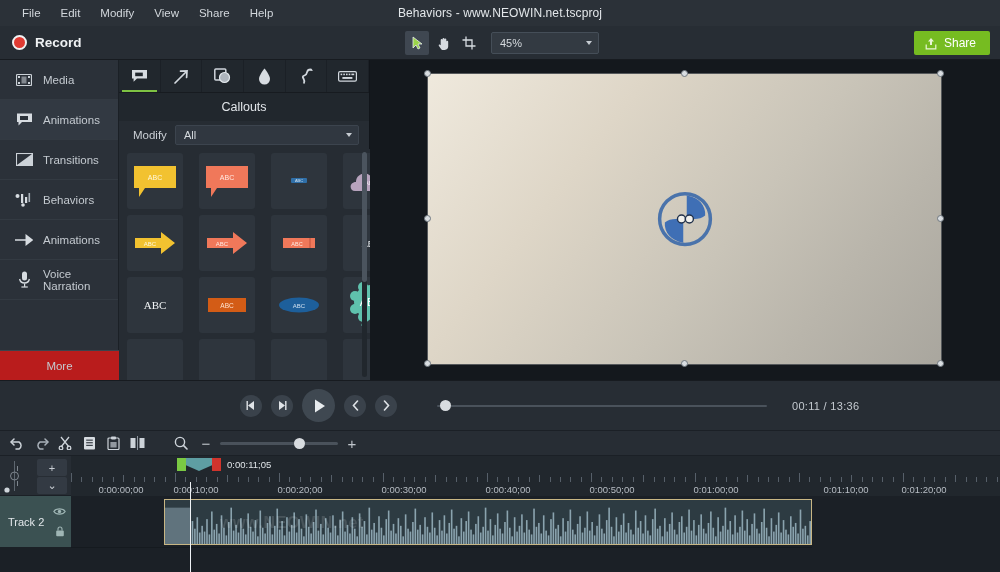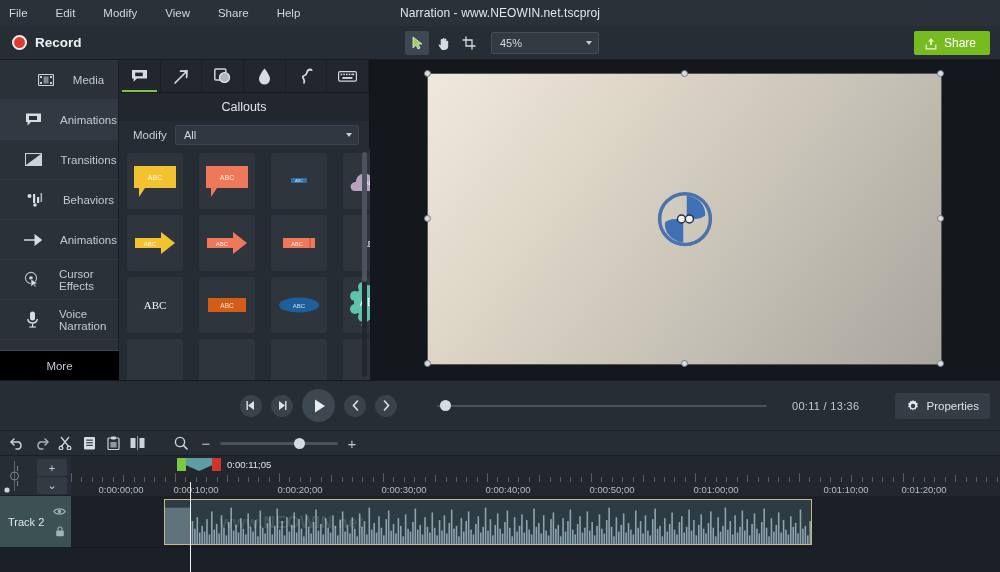--- a/index.html
+++ b/index.html
@@ -12,21 +12,21 @@
     -webkit-font-smoothing: antialiased;
   }
   .app { position: relative; width: 1000px; height: 572px; background: #1d2228; }
 
   
   .titlebar {
     position: absolute; left: 0; top: 0; width: 1000px; height: 26px;
     background: #2b3138;
     display: flex; align-items: center;
   }
-  .menu { display: flex; align-items: center; padding-left: 0; gap: 10px; }
+  .menu { display: flex; align-items: center; padding-left: 13px; gap: 2px; }
   .menu-item {
     font-size: 11.5px; color: #d2d7dc; padding: 3px 9px; border-radius: 2px;
     cursor: default; white-space: nowrap;
   }
   .win-title {
     position: absolute; left: 0; right: 0; text-align: center;
     font-size: 12px; color: #e3e7ea; letter-spacing: .1px; pointer-events: none;
   }
   .tb-right {
     position: absolute; right: 0; top: 0; height: 26px;
@@ -76,32 +76,31 @@
     display: flex; align-items: center; gap: 7px; padding: 0 14px 0 11px;
     font-size: 12px; cursor: pointer;
   }
 
   
   .sidebar {
     position: absolute; left: 0; top: 60px; width: 119px; height: 320px;
     background: #2b3139; border-right: 1px solid #1b2026;
   }
   .side-item {
-    height: 40px; display: flex; align-items: center; gap: 18px;
-    padding-left: 23px; font-size: 11.5px; color: #c4cad0; cursor: pointer;
+    height: 40px; display: flex; align-items: center; gap: 10px;
+    padding-left: 15px; font-size: 11.5px; color: #c4cad0; cursor: pointer;
     border-bottom: 1px solid #333a42;
-    justify-content: center;
   }
   .side-item.active { background: #323942; }
   .side-icon { width: 18px; height: 18px; display: flex; align-items: center; justify-content: center; flex: 0 0 18px;}
   .side-more {
     position: absolute; left: 0; bottom: 0; width: 119px; height: 30px;
     display: flex; align-items: center; justify-content: center;
     font-size: 11.5px; color: #c4cad0; border-top: 1px solid #3b434c;
-    background: #000000; cursor: pointer;
+    background: #b91c1c; cursor: pointer;
   }
 
   
   .panel {
     position: absolute; left: 119px; top: 60px; width: 251px; height: 320px;
     background: #262c33; border-right: 1px solid #11151a;
   }
   .panel-tabs {
     height: 33px; display: flex; align-items: stretch; background: #21272d;
     border-bottom: 1px solid #171b20;
@@ -283,21 +282,21 @@
 
   <div class="titlebar">
     <div class="menu">
       <div class="menu-item">File</div>
       <div class="menu-item">Edit</div>
       <div class="menu-item">Modify</div>
       <div class="menu-item">View</div>
       <div class="menu-item">Share</div>
       <div class="menu-item">Help</div>
     </div>
-    <div class="win-title">Narration - www.NEOWIN.net.tscproj</div>
+    <div class="win-title">Behaviors - www.NEOWIN.net.tscproj</div>
   </div>
 
   <div class="toolbar">
     <div class="record-btn">
       <span class="rec-dot"></span>
       <span class="record-label">Record</span>
     </div>
 
     <div class="tool-center">
       <div class="tbtn active">
@@ -374,30 +373,20 @@
       </span>
       <span>Behaviors</span>
     </div>
     <div class="side-item">
       <span class="side-icon">
         <svg width="19" height="12" viewBox="0 0 19 12">
           <path d="M0 6 H12 M12 1.5 L18 6 L12 10.5 Z" stroke="#d7dce1" stroke-width="1.8" fill="#d7dce1"></path>
         </svg>
       </span>
       <span>Animations</span>
-    </div>
-    <div class="side-item">
-      <span class="side-icon">
-        <svg width="17" height="17" viewBox="0 0 17 17">
-          <circle cx="7" cy="7" r="5.6" fill="none" stroke="#b8bfc6" stroke-width="1.1"></circle>
-          <circle cx="7" cy="7" r="1.8" fill="#d7dce1"></circle>
-          <path d="M7 8 L7 16 L9.3 13.6 L11 16 L12.3 15.2 L10.6 13 L13.6 12.6 Z" fill="#d7dce1" stroke="#2b3139" stroke-width=".6"></path>
-        </svg>
-      </span>
-      <span>Cursor Effects</span>
     </div>
     <div class="side-item">
       <span class="side-icon">
         <svg width="13" height="17" viewBox="0 0 13 17">
           <rect x="4" y="0.5" width="5" height="9" rx="2.5" fill="#d7dce1"></rect>
           <path d="M1.6 8 a5 5 0 0 0 9.8 0" stroke="#d7dce1" stroke-width="1.3" fill="none"></path>
           <rect x="6" y="12.6" width="1.2" height="3.3" fill="#d7dce1"></rect>
           <rect x="3.4" y="15.4" width="6.4" height="1.2" fill="#d7dce1"></rect>
         </svg>
       </span>
@@ -630,27 +619,20 @@
       <div class="seek-line"></div>
       <div class="seek-knob"></div>
     </div>
 
     <div class="time-readout">
       <span>00:11</span>
       <span>/</span>
       <span>13:36</span>
     </div>
 
-    <div class="props-btn">
-      <svg width="14" height="14" viewBox="0 0 16 16">
-        <path d="M8 0.8l1 1.9 2.1-.4.6 2.1 2 .8-1 1.9 1 1.9-2 .8-.6 2.1-2.1-.4-1 1.9-1-1.9-2.1.4-.6-2.1-2-.8 1-1.9-1-1.9 2-.8.6-2.1 2.1.4z" fill="#e2e6ea"></path>
-        <circle cx="8" cy="8" r="2.5" fill="#343c45"></circle>
-      </svg>
-      <span>Properties</span>
-    </div>
   </div>
 
   <div class="tl-toolbar">
     <div class="tlb">
       <svg width="15" height="13" viewBox="0 0 15 13">
         <path d="M4 2 L1 5 L4 8" stroke="#cdd3d9" stroke-width="1.5" fill="none" stroke-linecap="round" stroke-linejoin="round"></path>
         <path d="M1.4 5 H9 a4 4 0 0 1 0 7 H6" stroke="#cdd3d9" stroke-width="1.5" fill="none" stroke-linecap="round"></path>
       </svg>
     </div>
     <div class="tlb">

